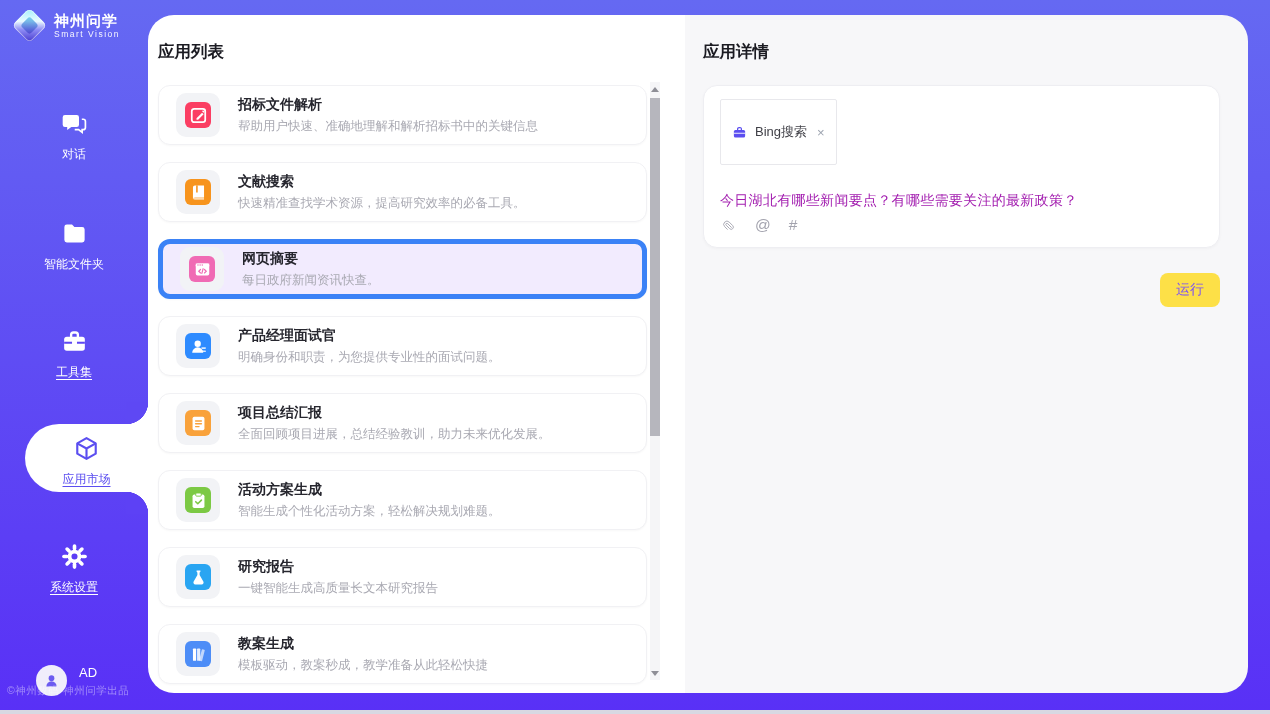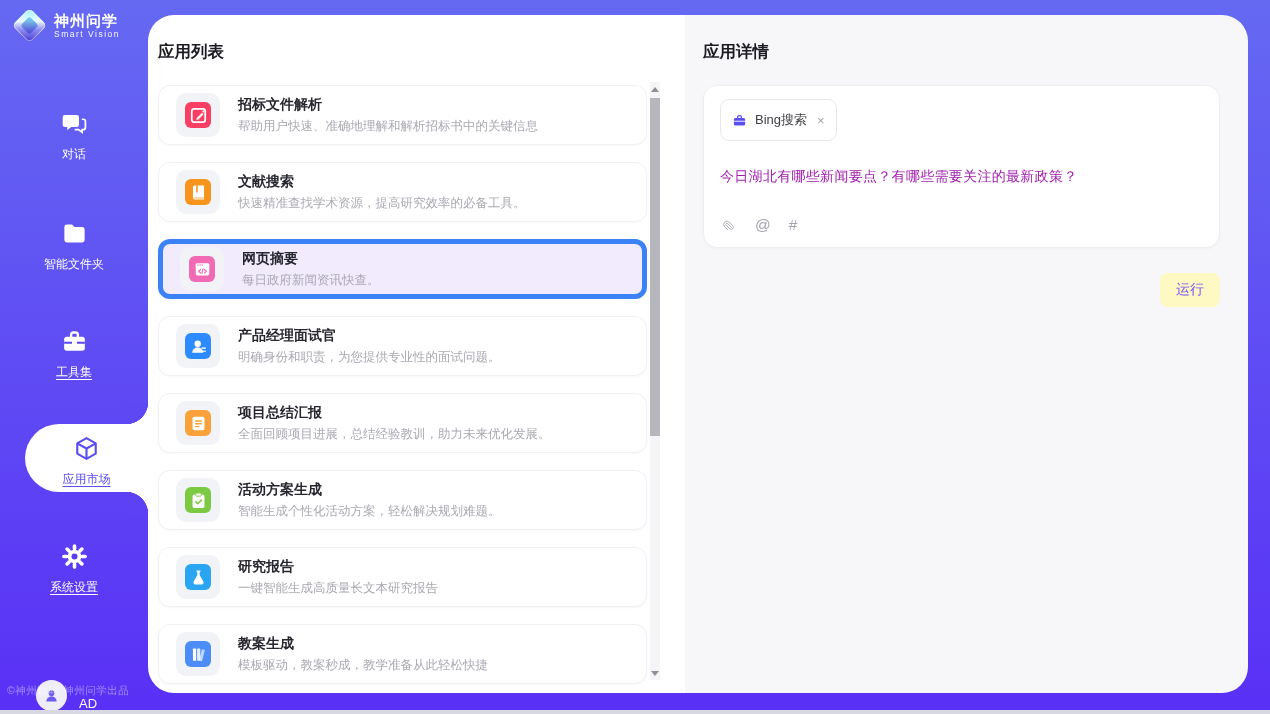--- a/index.html
+++ b/index.html
@@ -30,21 +30,21 @@
   .nav-item:nth-child(2){ top:220px; }
   .nav-item:nth-child(3){ top:328px; }
   .nav-item:nth-child(4){ top:424px; }
   .nav-item:nth-child(5){ top:543px; }
   .nav-item.active { left:25px; width:123px; height:68px; background:#fff; border-radius:34px 0 0 34px;
     color:#5B4EF0; padding-top:11px; }
   .nav-item.active::before { content:''; position:absolute; right:0; top:-22px; width:22px; height:22px;
     background:radial-gradient(circle at 0 0,#5E48F4 22px,#fff 22.5px); }
   .nav-item.active::after { content:''; position:absolute; right:0; bottom:-22px; width:22px; height:22px;
     background:radial-gradient(circle at 0 100%,#5D41F5 22px,#fff 22.5px); }
-  .user-row { position:absolute; top:680px; left:36px; display:flex; align-items:flex-end; gap:12px; }
+  .user-row { position:absolute; top:665px; left:36px; display:flex; align-items:flex-start; gap:12px; }
   .avatar { width:31px; height:31px; border-radius:50%; background:#F0EDFB; display:flex; align-items:center; justify-content:center; }
   .avatar svg { width:19px; height:19px; }
   .user-name { font-size:13px; }
   .side-footer { position:absolute; top:684px; left:7px; font-size:10.5px; color:rgba(255,255,255,.42); letter-spacing:.5px; }
 
   
   .content { position:absolute; left:148px; top:15px; width:1100px; height:678px; border-radius:26px;
     overflow:hidden; display:flex; z-index:2; }
   .panel-title { font-size:16.5px; font-weight:bold; color:#1B1B22; }
 
@@ -66,31 +66,31 @@
   .sb-up,.sb-down { position:absolute; left:0; width:10px; height:14px; display:flex; align-items:center; justify-content:center; cursor:pointer; }
   .sb-up { top:0; } .sb-down { bottom:0; }
   .tri-up { width:0; height:0; border-left:4px solid transparent; border-right:4px solid transparent; border-bottom:5px solid #8E8E96; }
   .tri-down { width:0; height:0; border-left:4px solid transparent; border-right:4px solid transparent; border-top:5px solid #8E8E96; }
   .sb-thumb { position:absolute; left:0; top:16px; width:10px; height:338px; background:#B6B6BD; cursor:pointer; }
 
   
   .detail-panel { flex:1; background:#F7F7F9; padding:26px 28px 0 18px; position:relative; }
   .prompt-card { margin-top:22px; height:163px; background:#fff; border:1px solid #EEEEF2; border-radius:14px;
     position:relative; padding:13px 16px; box-shadow:0 1px 3px rgba(20,20,40,.03); }
-  .tool-chip { display:inline-flex; align-items:center; gap:8px; padding:11px 11px; border:1px solid #E8E8EC;
-    border-radius:9px; background:#fff; cursor:pointer; }
+  .tool-chip { display:inline-flex; align-items:center; gap:8px; padding:23px 11px; border:1px solid #E8E8EC;
+    border-radius:2px; background:#fff; cursor:pointer; }
   .tool-chip svg { width:15px; height:15px; }
   .chip-label { font-size:13px; color:#3F3F46; }
   .chip-close { font-size:13px; color:#9CA3AF; margin-left:2px; cursor:pointer; }
   .prompt-text { margin-top:27px; font-size:14px; color:#a21caf; letter-spacing:.3px; }
   .composer-icons { position:absolute; left:17px; bottom:13px; display:flex; align-items:center; gap:18px; color:#A3A3AE; }
   .composer-icons svg { width:16px; height:16px; display:block; }
   .at-glyph,.hash-glyph { font-size:15.5px; color:#A3A3AE; cursor:pointer; }
   .run-row { margin-top:25px; text-align:right; }
-  .run-btn { display:inline-block; background:#fef9c3; color:#7C52F6; font-size:14px; border:none;
+  .run-btn { display:inline-block; background:#fde047; color:#7C52F6; font-size:14px; border:none;
     border-radius:8px; padding:8px 16px; cursor:pointer; font-family:inherit; }
 </style>
 </head>
 <body>
 
 <div class="bottom-strip"></div>
 
 <div class="sidebar">
   <div class="logo-row">
     <div class="logo-diamond"></div>

